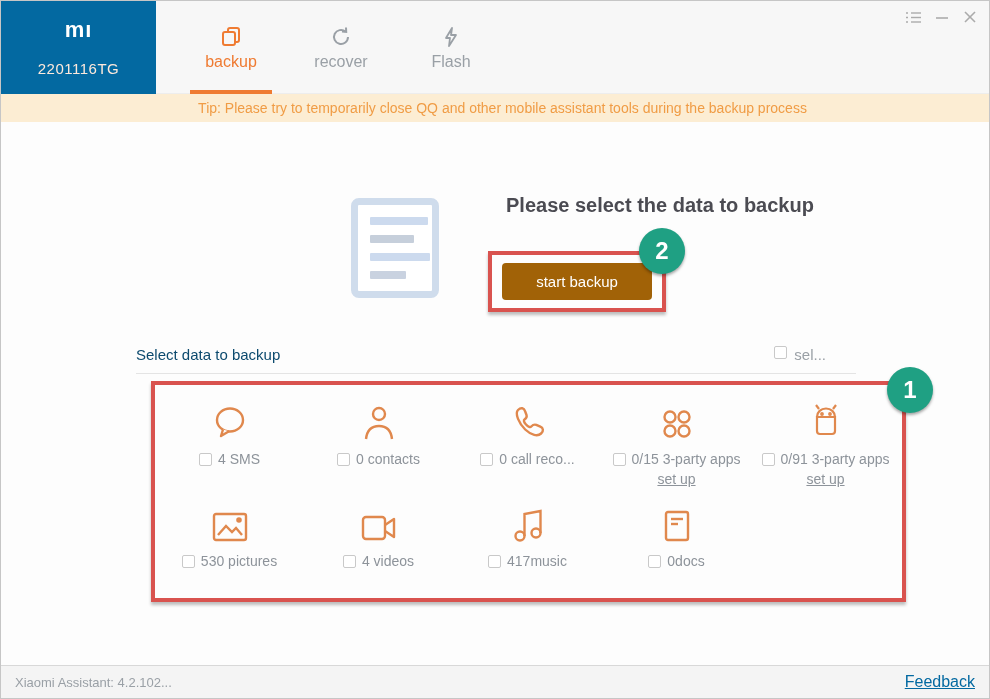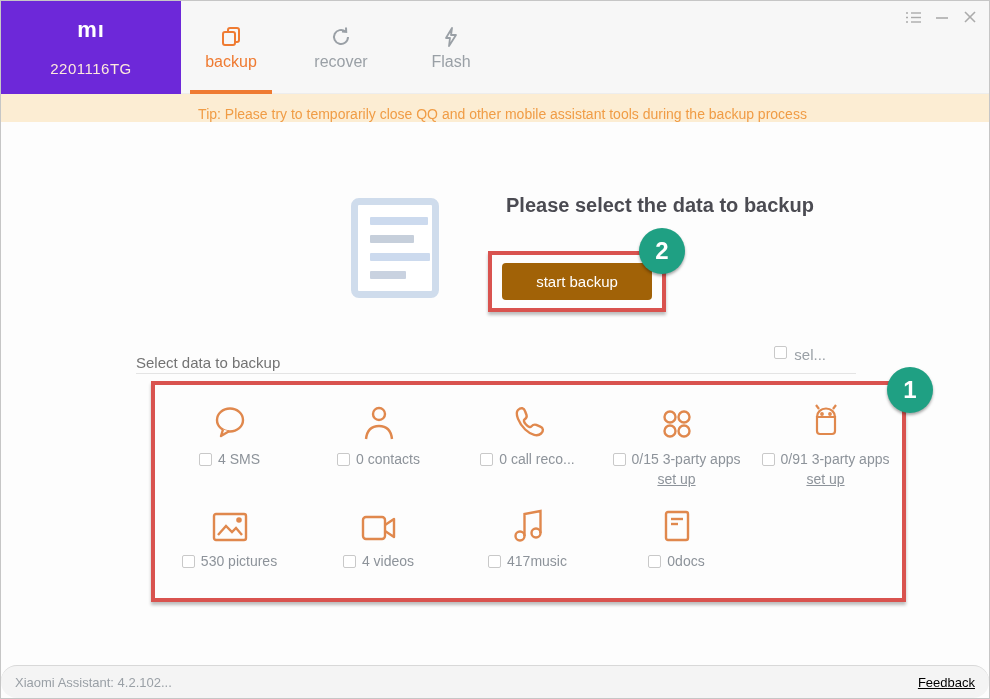--- a/index.html
+++ b/index.html
@@ -4,38 +4,38 @@
 <style>
   * { margin:0; padding:0; box-sizing:border-box; }
   html,body { width:990px; height:699px; font-family:"Liberation Sans", sans-serif; }
   .window{
     position:relative; width:990px; height:699px; background:#fdfdfd;
     border:1px solid #c6c6c6; overflow:hidden;
   }
   
   .header{ position:absolute; top:0; left:0; width:100%; height:93px; background:#f7f7f7; border-bottom:1px solid #ededed;}
   .device-block{
-    position:absolute; top:0; left:0; width:180px; height:93px; background:#6d28d9;
+    position:absolute; top:0; left:0; width:155px; height:93px; background:#0369a1;
     display:flex; flex-direction:column; align-items:center; justify-content:center; color:#fff;
   }
   .mi-logo{ font-weight:900; font-size:22px; letter-spacing:1px; line-height:1; margin-bottom:4px; color:#ffffff; }
   .device-model{ font-size:15px; color:#fde9dc; letter-spacing:0.5px;margin-top:15px; }
   .tabs{ position:absolute; left:155px; top:0; height:93px; display:flex; align-items:flex-start; padding-left:20px; }
   .tab{ width:110px; height:93px; position:relative; display:flex; flex-direction:column; align-items:center; justify-content:center; cursor:pointer; }
   .tab .tab-icon{ height:24px; margin-bottom:4px; display:flex; align-items:center; justify-content:center;}
   .tab .tab-label{ font-size:16px; color:#9aa0a6; }
   .tab.active .tab-label{ color:#ef7b32;text-align:center; }
   .tab.active::after{ content:""; position:absolute; bottom:0; left:14px; right:14px; height:4px; background:#ef7b32; }
   
   .win-controls{ position:absolute; top:8px; right:10px; display:flex; gap:10px; align-items:center; }
   .win-btn{ width:18px; height:16px; display:flex; align-items:center; justify-content:center; color:#ababab; cursor:pointer; }
   
   .tipbar{
     position:absolute; top:93px; left:0; width:100%; height:28px; background:#fcedd3;
-    display:flex; align-items:flex-end; justify-content:center;padding-left:15px;
+    display:flex; align-items:center; justify-content:center;padding-left:15px;
   }
   .tipbar span{ color:#f09c45; font-size:14px; }
   
   .main{ position:absolute; top:121px; left:0; width:100%; height:545px; background:#fdfdfd; }
   .doc-illustration{
     position:absolute; left:350px; top:76px; width:88px; height:100px;
     border:7px solid #cfdcec; border-radius:8px; background:#fff;
     display:flex; flex-direction:column; justify-content:center; gap:10px; padding-left:12px;
   }
   .doc-line{ height:8px; border-radius:1px; }
@@ -55,21 +55,21 @@
   }
   .badge{
     position:absolute; width:46px; height:46px; border-radius:50%;
     background:#1fa083; color:#fff; font-size:24px; font-weight:bold;
     display:flex; align-items:center; justify-content:center;
     box-shadow:0 2px 3px rgba(0,0,0,0.35); z-index:5;
   }
   .badge-2{ left:147px; top:-27px; }
   .badge-1{ left:732px; top:-18px; }
   .select-row{ position:absolute; left:0; top:222px; width:100%; height:24px; }
-  .select-label{ position:absolute; left:135px; top:10px; font-size:15px; color:#737373; }
+  .select-label{ position:absolute; left:135px; top:2px; font-size:15px; color:#0c4a6e; }
   .select-all{ position:absolute; right:163px; top:2px; display:flex; align-items:flex-start; gap:7px; cursor:pointer;padding-left:28px; }
   .select-all .cb-label{ font-size:15px; color:#9aa0a6; }
   .divider{ position:absolute; left:135px; top:251px; width:720px; height:1px; background:#e4e4e4; }
   .grid-annotation{
     position:absolute; left:150px; top:259px; width:755px; height:221px;
     border:4px solid #d9534f; background:#fdfdfd; box-shadow:0 3px 3px rgba(0,0,0,0.25);
   }
   .grid{
     position:absolute; left:0; top:18px; width:100%;
     display:grid; grid-template-columns:repeat(5,149px); row-gap:18px;
@@ -80,24 +80,23 @@
   .checkbox{
     width:13px; height:13px; background:#fff; border:1px solid #c9c9c9; border-radius:2px; flex:0 0 auto;
   }
   .item-label{ font-size:14px; color:#8d939a; white-space:nowrap; }
   .setup-link{ margin-top:4px; font-size:14px; color:#8d939a; text-decoration:underline; cursor:pointer; }
   
   .footer{
     position:absolute; bottom:0; left:0; width:100%; height:33px; background:#f4f4f4;
     border-top:1px solid #d8d8d8; display:flex; align-items:center; justify-content:space-between;
     padding:0 14px;
-    border-radius:16px;
   }
   .footer .version{ font-size:13px; color:#9aa0a6; }
-  .footer .feedback{ font-size:13px; color:#000000; text-decoration:underline; cursor:pointer; }
+  .footer .feedback{ font-size:16px; color:#0369a1; text-decoration:underline; cursor:pointer; }
   svg{ display:block; }
 </style>
 </head>
 <body>
 
 <div class="window">
 
   <div class="header">
     <div class="device-block">
       <div class="mi-logo">mı</div>

